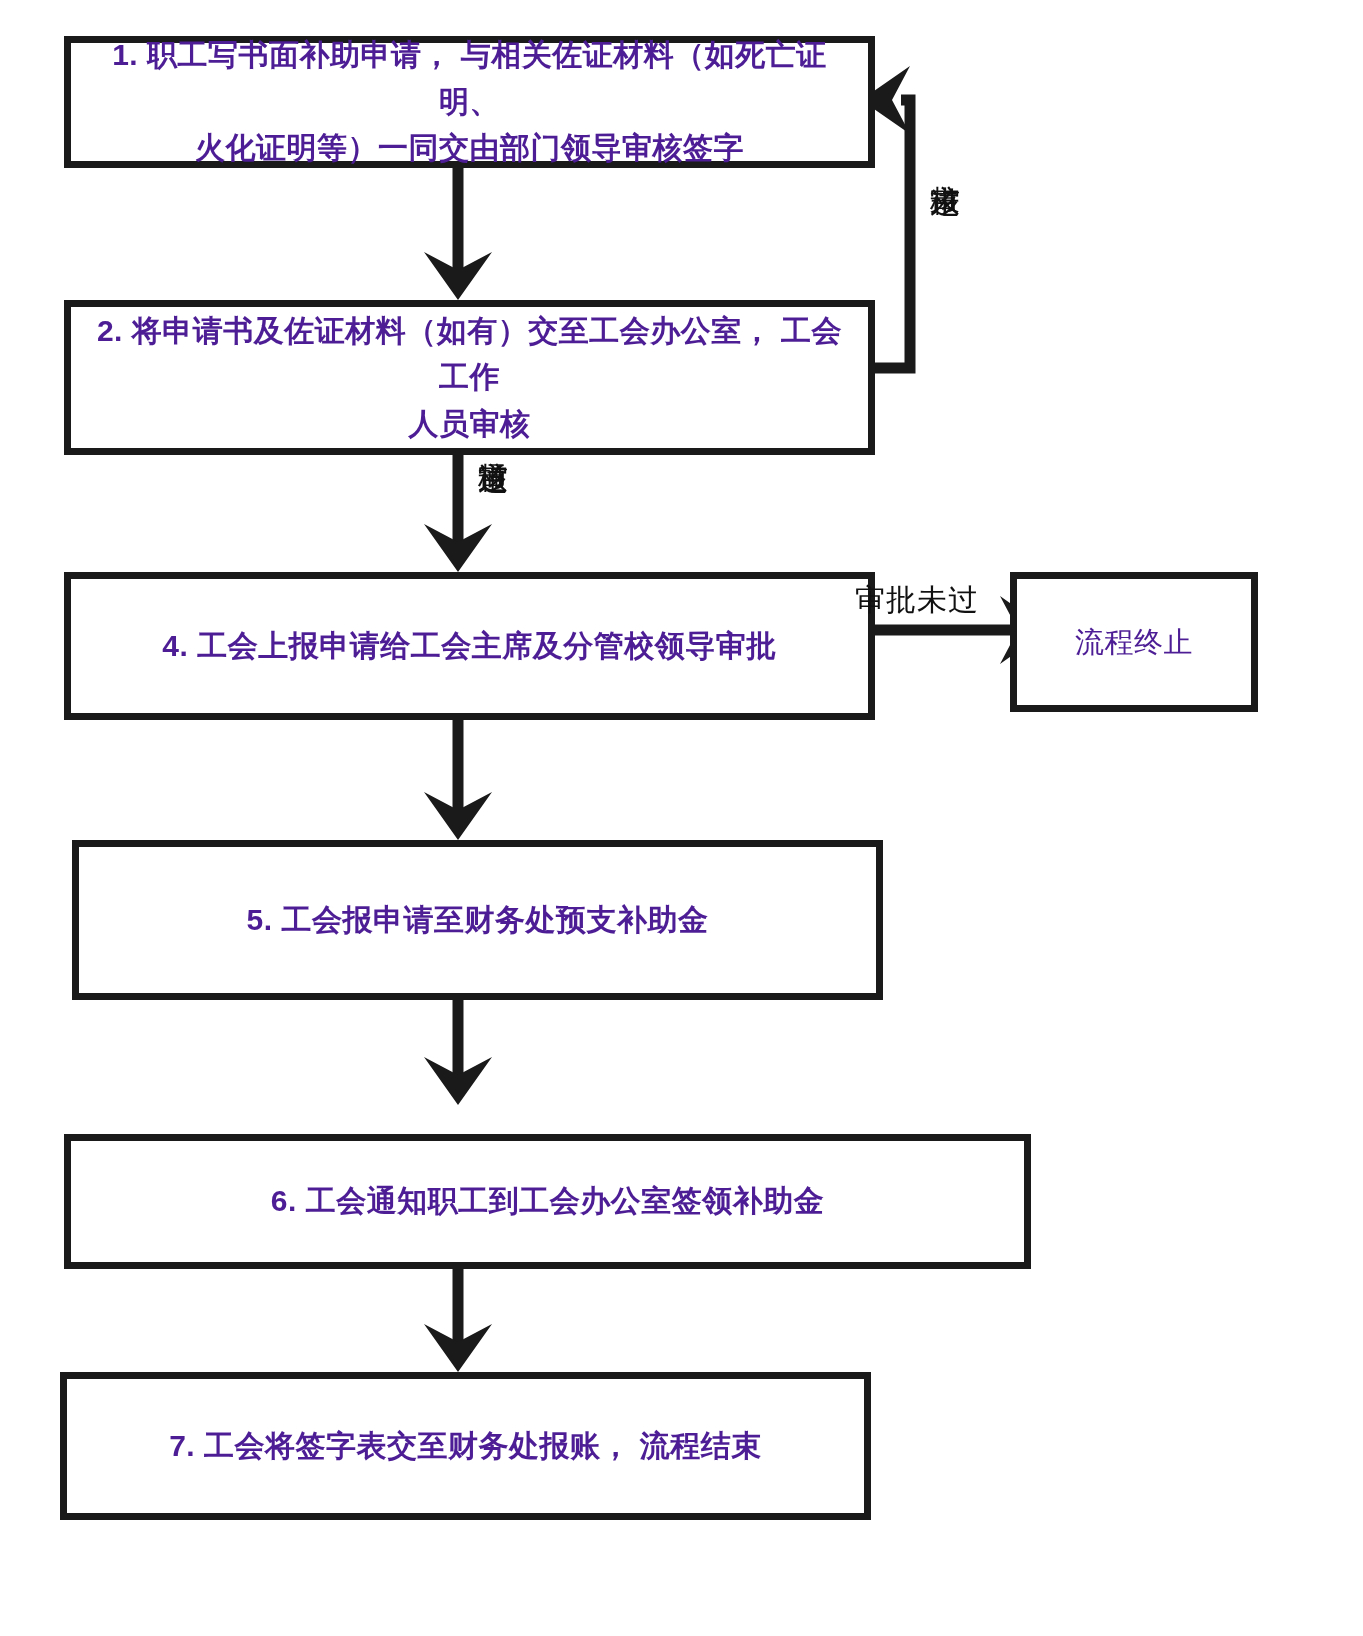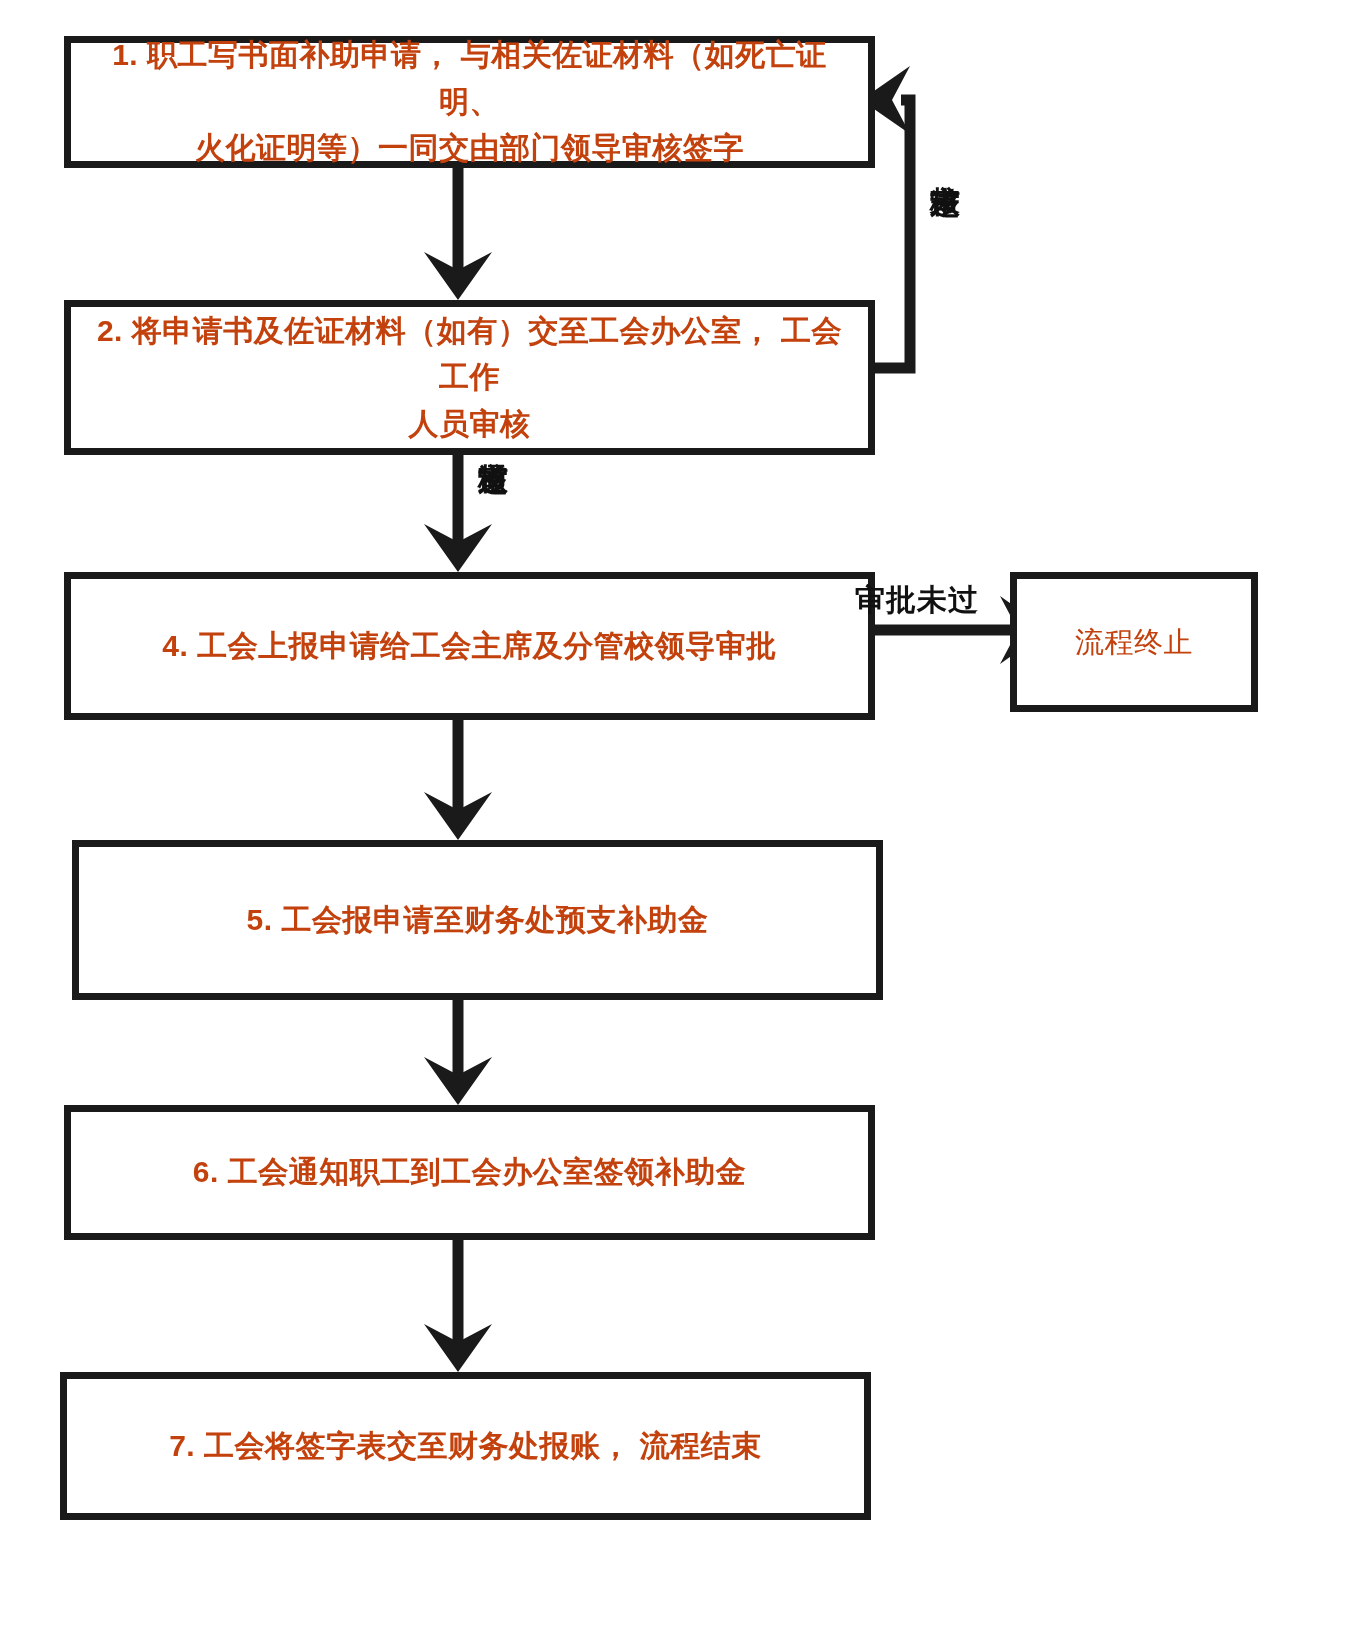--- a/index.html
+++ b/index.html
@@ -24,34 +24,34 @@
     border: 7px solid #1a1a1a;
     background: #ffffff;
     display: flex;
     align-items: center;
     justify-content: center;
     text-align: center;
   }
   .node .node-text {
     font-size: 30px;
     font-weight: 700;
-    color: #c2410c;
+    color: #4c1d95;
     line-height: 1.55;
     letter-spacing: 0.5px;
     padding: 0 20px;
     white-space: pre-line;
   }
   .node.terminal .node-text {
     font-size: 29px;
     font-weight: 400;
   }
   .edge-label {
     position: absolute;
     font-size: 30px;
-    font-weight: 700;
+    font-weight: 400;
     color: #111111;
     letter-spacing: 1px;
     white-space: nowrap;
   }
   .edge-label.vertical {
     writing-mode: vertical-rl;
     text-orientation: upright;
     line-height: 1.0;
   }
   svg.wires {
@@ -126,21 +126,21 @@
   </div>
 
   <div class="node" style="left:64px; top:572px; width:811px; height:148px;">
     <span class="node-text">4. 工会上报申请给工会主席及分管校领导审批</span>
   </div>
 
   <div class="node" style="left:72px; top:840px; width:811px; height:160px;">
     <span class="node-text">5. 工会报申请至财务处预支补助金</span>
   </div>
 
-  <div class="node" style="left:64px; top:1105px; width:811px; height:135px;">
+  <div class="node" style="left:64px; top:1134px; width:967px; height:135px;">
     <span class="node-text">6. 工会通知职工到工会办公室签领补助金</span>
   </div>
 
   <div class="node" style="left:60px; top:1372px; width:811px; height:148px;">
     <span class="node-text">7. 工会将签字表交至财务处报账， 流程结束</span>
   </div>
 
   <div class="node terminal" style="left:1010px; top:572px; width:248px; height:140px;">
     <span class="node-text">流程终止</span>
   </div>

